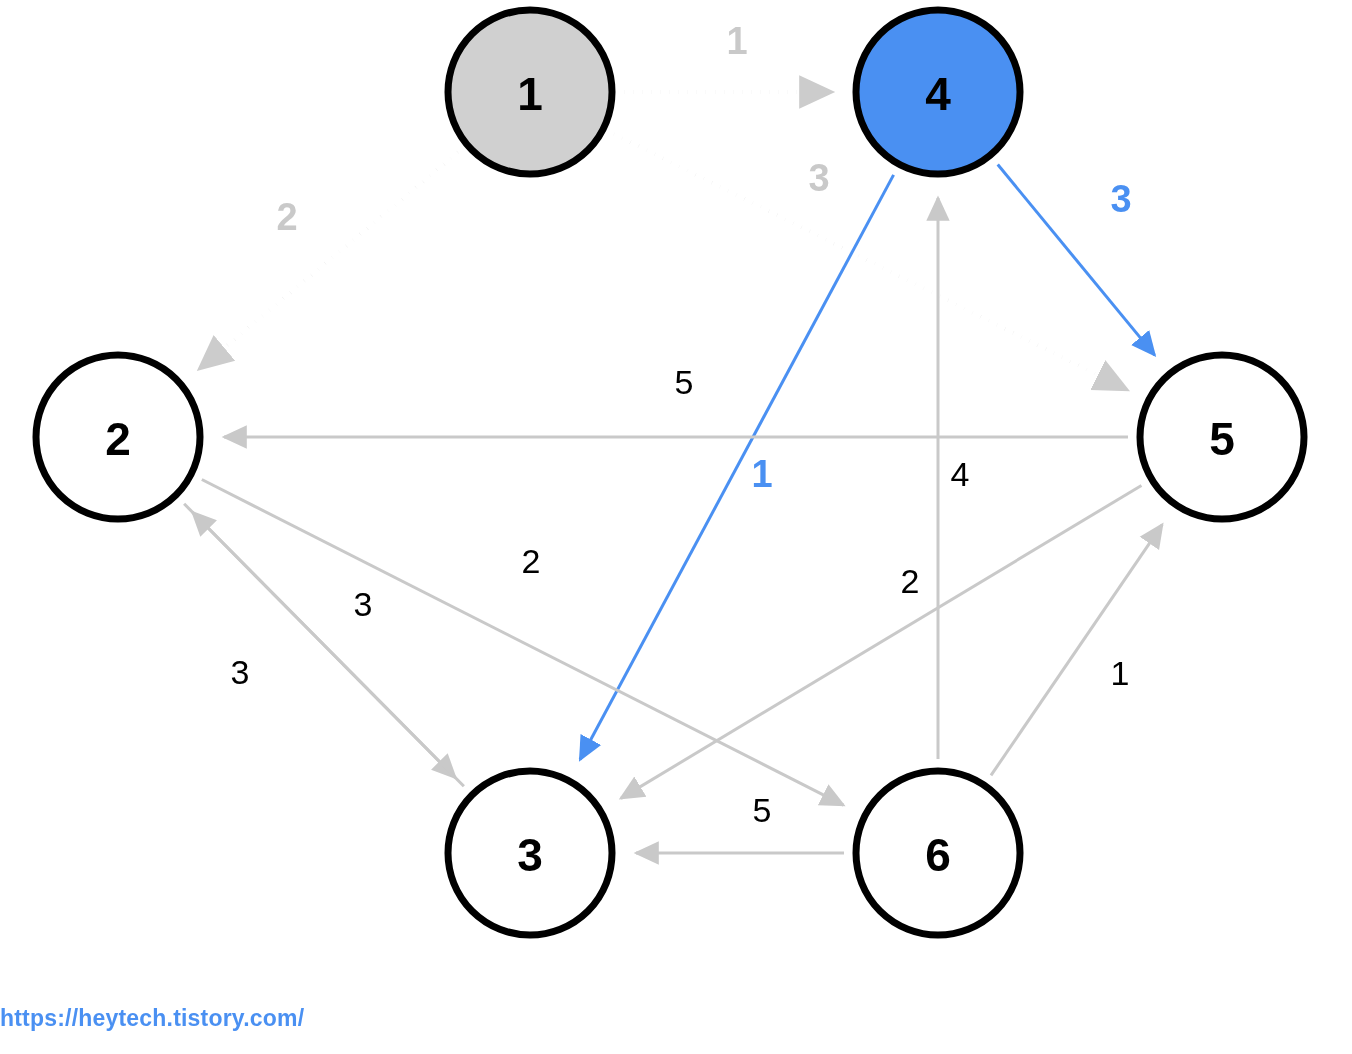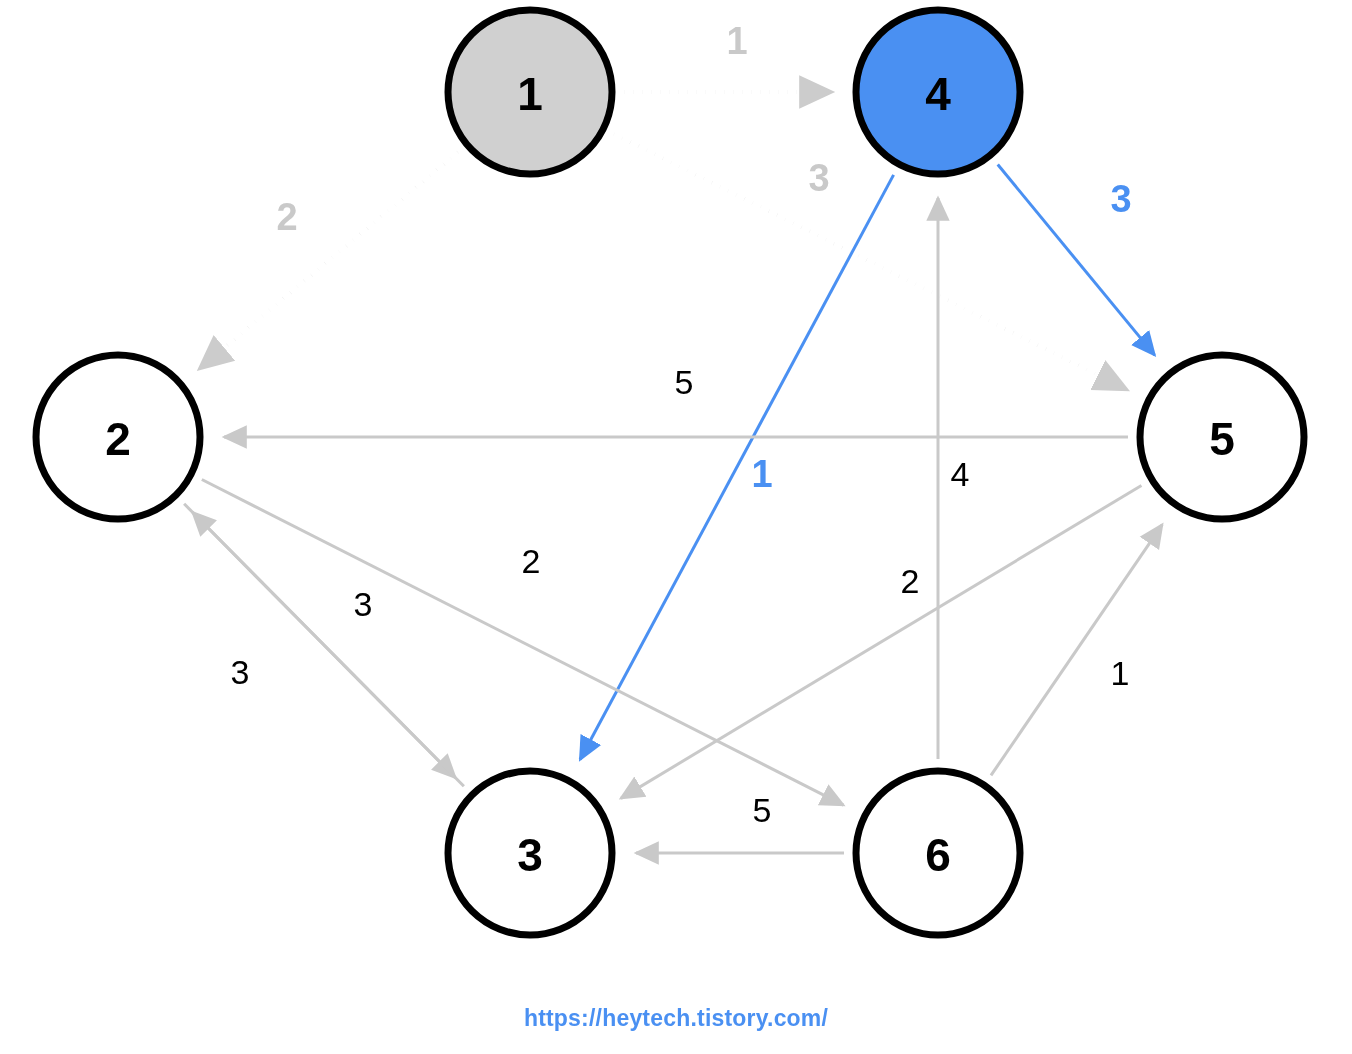--- a/index.html
+++ b/index.html
@@ -60,21 +60,20 @@
   .edge-weight.active {
     fill: #4a90f2;
     font-weight: bold;
     font-size: 38px;
   }
   .footer-url {
     position: absolute;
     left: 0;
     right: 0;
     top: 1005px;
-    text-align: center;
     font-family: "Liberation Sans", sans-serif;
     font-size: 23px;
     font-weight: bold;
     color: #4a90f2;
     letter-spacing: 0.2px;
   }
 </style>
 </head>
 <body>
 

